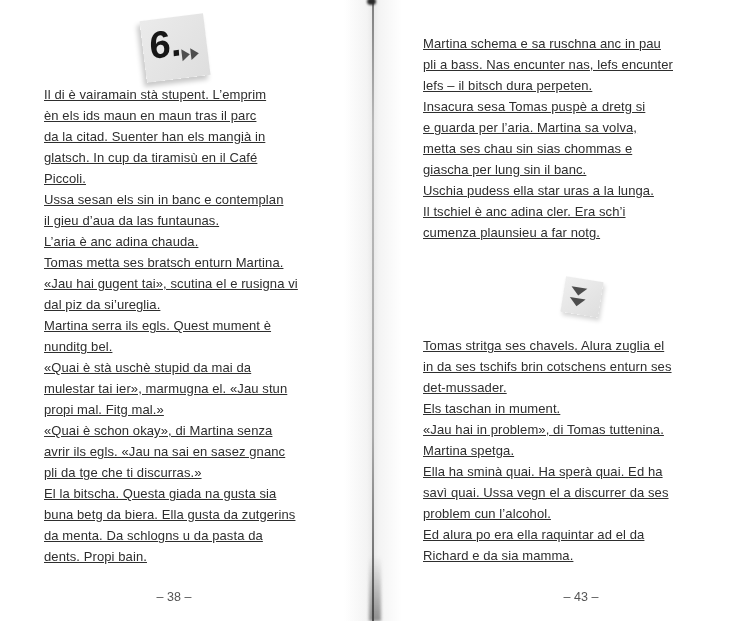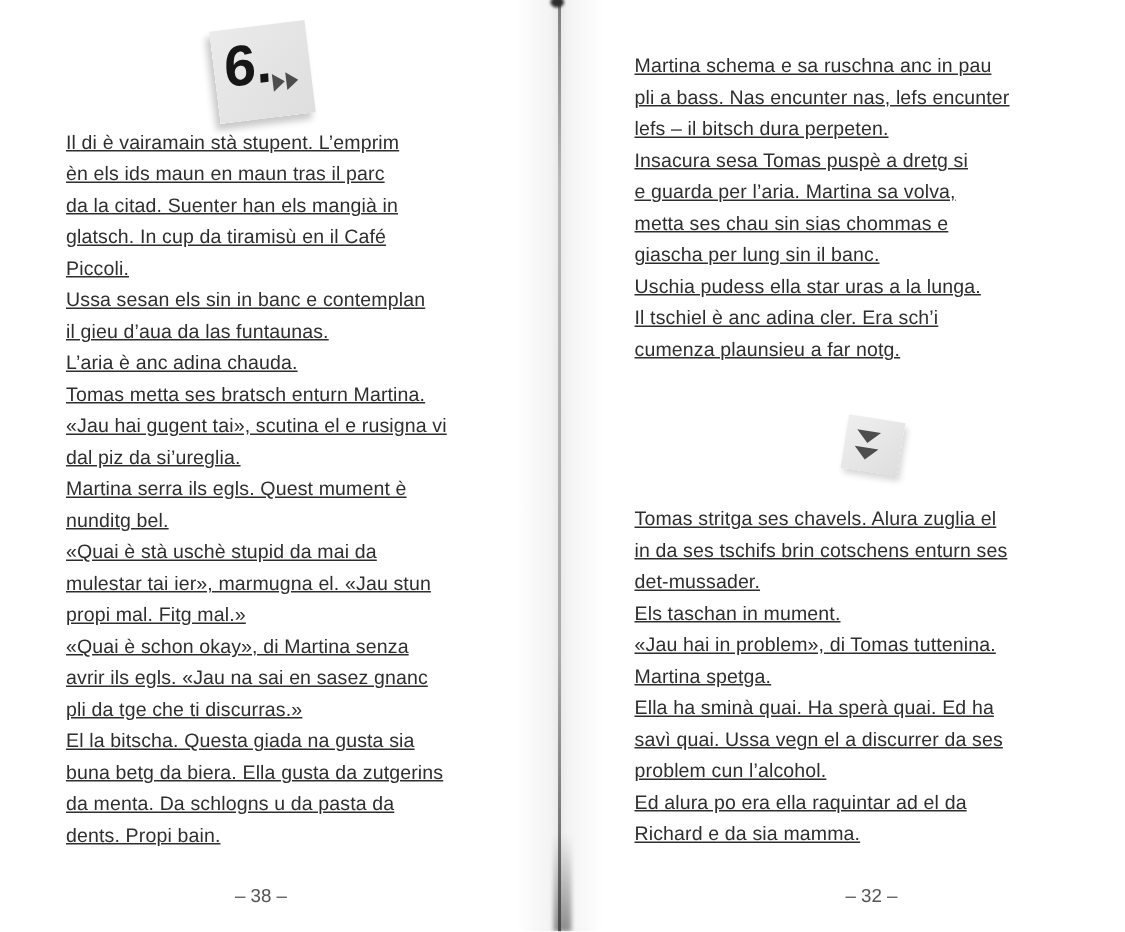--- a/index.html
+++ b/index.html
@@ -193,21 +193,21 @@
 det-mussader.
 Els taschan in mument.
 «Jau hai in problem», di Tomas tuttenina.
 Martina spetga.
 Ella ha sminà quai. Ha sperà quai. Ed ha
 savì quai. Ussa vegn el a discurrer da ses
 problem cun l’alcohol.
 Ed alura po era ella raquintar ad el da
 Richard e da sia mamma.</div>
 
-    <div id="right-page-number" class="page-number">– 32 –</div>
+    <div id="right-page-number" class="page-number">– 43 –</div>
   </div>
 
   <div id="gutter"></div>
   <div id="gutter-line"></div>
   <div id="gutter-top-speck"></div>
   <div id="gutter-bottom-shadow"></div>
 
 </div>
 
 </body></html>

